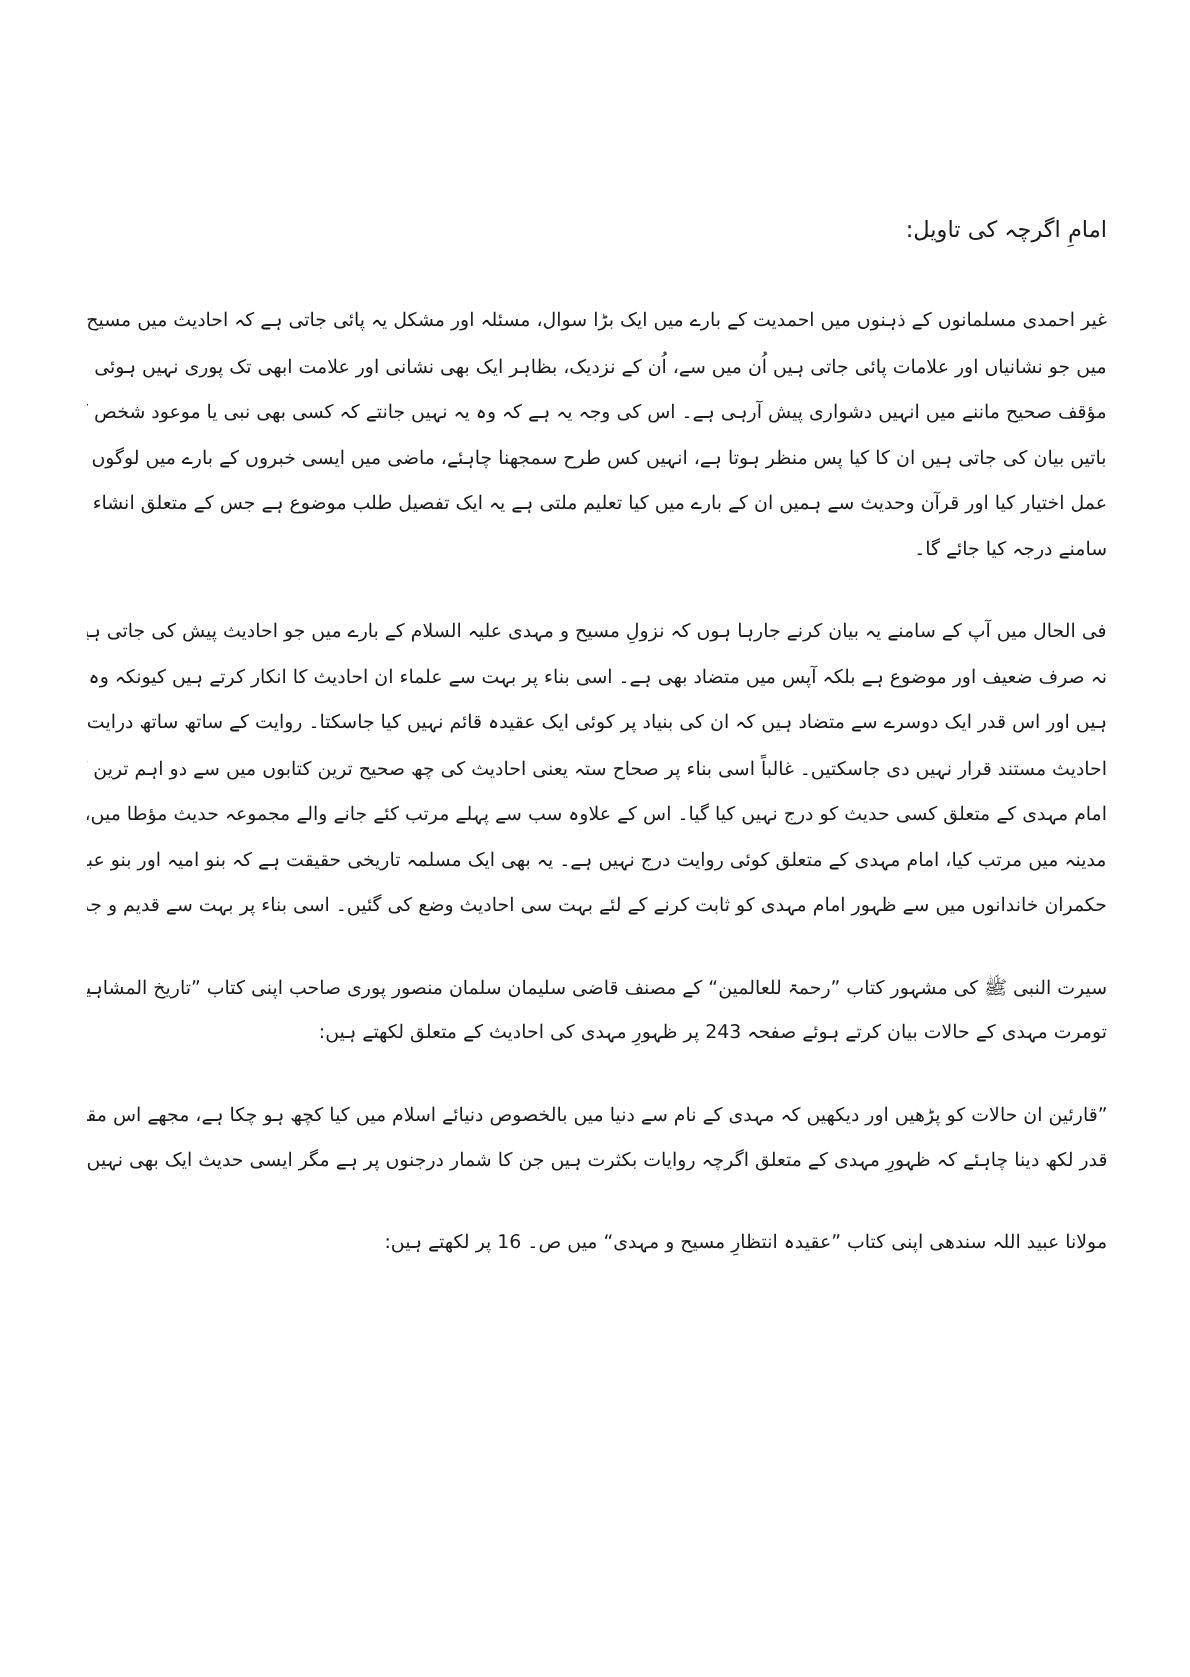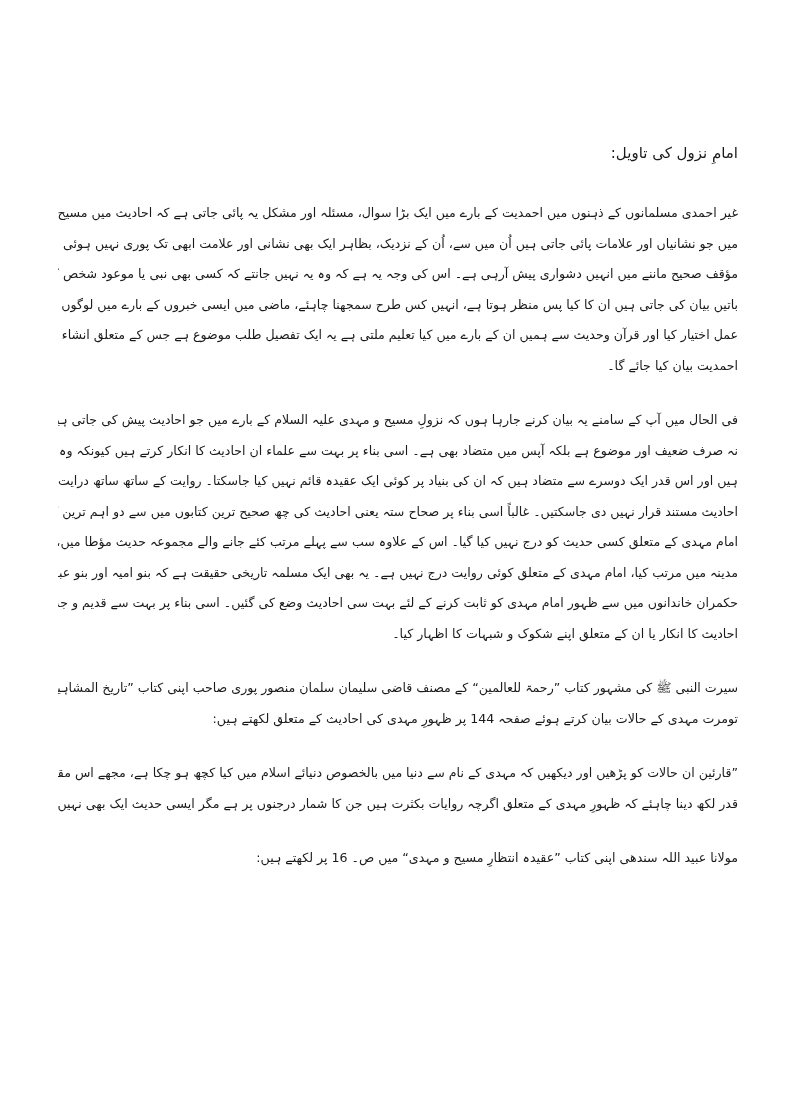--- a/index.html
+++ b/index.html
@@ -45,45 +45,44 @@
     .line {
       display: block;
       white-space: nowrap;
       overflow: hidden;
     }
   </style>
 </head>
 <body>
 
 <div class="page">
-  <div class="heading">امامِ نزول کی تاویل:</div>
+  <div class="heading">امامِ اگرچہ کی تاویل:</div>
 
   <div class="para">
     <span class="line">غیر احمدی مسلمانوں کے ذہنوں میں احمدیت کے بارے میں ایک بڑا سوال، مسئلہ اور مشکل یہ پائی جاتی ہے کہ احادیث میں مسیحؑ اور مہدیؑ کے بارے</span>
     <span class="line">میں جو نشانیاں اور علامات پائی جاتی ہیں اُن میں سے، اُن کے نزدیک، بظاہر ایک بھی نشانی اور علامت ابھی تک پوری نہیں ہوئی اس لئے احمدیت کا</span>
     <span class="line">مؤقف صحیح ماننے میں انہیں دشواری پیش آرہی ہے۔ اس کی وجہ یہ ہے کہ وہ یہ نہیں جانتے کہ کسی بھی نبی یا موعود شخص کے آنے کے بارے میں جو</span>
     <span class="line">باتیں بیان کی جاتی ہیں ان کا کیا پس منظر ہوتا ہے، انہیں کس طرح سمجھنا چاہئے، ماضی میں ایسی خبروں کے بارے میں لوگوں نے کیا صحیح اور غلط طرز</span>
     <span class="line">عمل اختیار کیا اور قرآن وحدیث سے ہمیں ان کے بارے میں کیا تعلیم ملتی ہے یہ ایک تفصیل طلب موضوع ہے جس کے متعلق انشاء اللہ جلد آپ کے</span>
-    <span class="line">احمدیت بیان کیا جائے گا۔</span>
+    <span class="line">سامنے درجہ کیا جائے گا۔</span>
   </div>
 
   <div class="para">
     <span class="line">فی الحال میں آپ کے سامنے یہ بیان کرنے جارہا ہوں کہ نزولِ مسیح و مہدی علیہ السلام کے بارے میں جو احادیث پیش کی جاتی ہیں ان کا ایک بھاری حصہ</span>
     <span class="line">نہ صرف ضعیف اور موضوع ہے بلکہ آپس میں متضاد بھی ہے۔ اسی بناء پر بہت سے علماء ان احادیث کا انکار کرتے ہیں کیونکہ وہ پایہ اعتبار سے گری ہوئی</span>
     <span class="line">ہیں اور اس قدر ایک دوسرے سے متضاد ہیں کہ ان کی بنیاد پر کوئی ایک عقیدہ قائم نہیں کیا جاسکتا۔ روایت کے ساتھ ساتھ درایت کے اعتبار سے بھی یہ</span>
     <span class="line">احادیث مستند قرار نہیں دی جاسکتیں۔ غالباً اسی بناء پر صحاح ستہ یعنی احادیث کی چھ صحیح ترین کتابوں میں سے دو اہم ترین کتابوں، بخاری اور مسلم میں</span>
     <span class="line">امام مہدی کے متعلق کسی حدیث کو درج نہیں کیا گیا۔ اس کے علاوہ سب سے پہلے مرتب کئے جانے والے مجموعہ حدیث مؤطا میں، جسے امام مالکؒ نے</span>
     <span class="line">مدینہ میں مرتب کیا، امام مہدی کے متعلق کوئی روایت درج نہیں ہے۔ یہ بھی ایک مسلمہ تاریخی حقیقت ہے کہ بنو امیہ اور بنو عباس کے ادوار میں ان</span>
     <span class="line">حکمران خاندانوں میں سے ظہور امام مہدی کو ثابت کرنے کے لئے بہت سی احادیث وضع کی گئیں۔ اسی بناء پر بہت سے قدیم و جدید علماء نے ان</span>
-    <span class="line">احادیث کا انکار یا ان کے متعلق اپنے شکوک و شبہات کا اظہار کیا۔</span>
   </div>
 
   <div class="para">
     <span class="line">سیرت النبی ﷺ کی مشہور کتاب ”رحمۃ للعالمین“ کے مصنف قاضی سلیمان سلمان منصور پوری صاحب اپنی کتاب ”تاریخ المشاہیر“ میں ابن</span>
-    <span class="line">تومرت مہدی کے حالات بیان کرتے ہوئے صفحہ 144 پر ظہورِ مہدی کی احادیث کے متعلق لکھتے ہیں:</span>
+    <span class="line">تومرت مہدی کے حالات بیان کرتے ہوئے صفحہ 243 پر ظہورِ مہدی کی احادیث کے متعلق لکھتے ہیں:</span>
   </div>
 
   <div class="quote">
     <span class="line">”قارئین ان حالات کو پڑھیں اور دیکھیں کہ مہدی کے نام سے دنیا میں بالخصوص دنیائے اسلام میں کیا کچھ ہو چکا ہے، مجھے اس مقام پر اس</span>
     <span class="line">قدر لکھ دینا چاہئے کہ ظہورِ مہدی کے متعلق اگرچہ روایات بکثرت ہیں جن کا شمار درجنوں پر ہے مگر ایسی حدیث ایک بھی نہیں ہے جو</span>
   </div>
 
   <div class="para">
     <span class="line">مولانا عبید اللہ سندھی اپنی کتاب ”عقیدہ انتظارِ مسیح و مہدی“ میں ص۔ 16 پر لکھتے ہیں:</span>
   </div>

